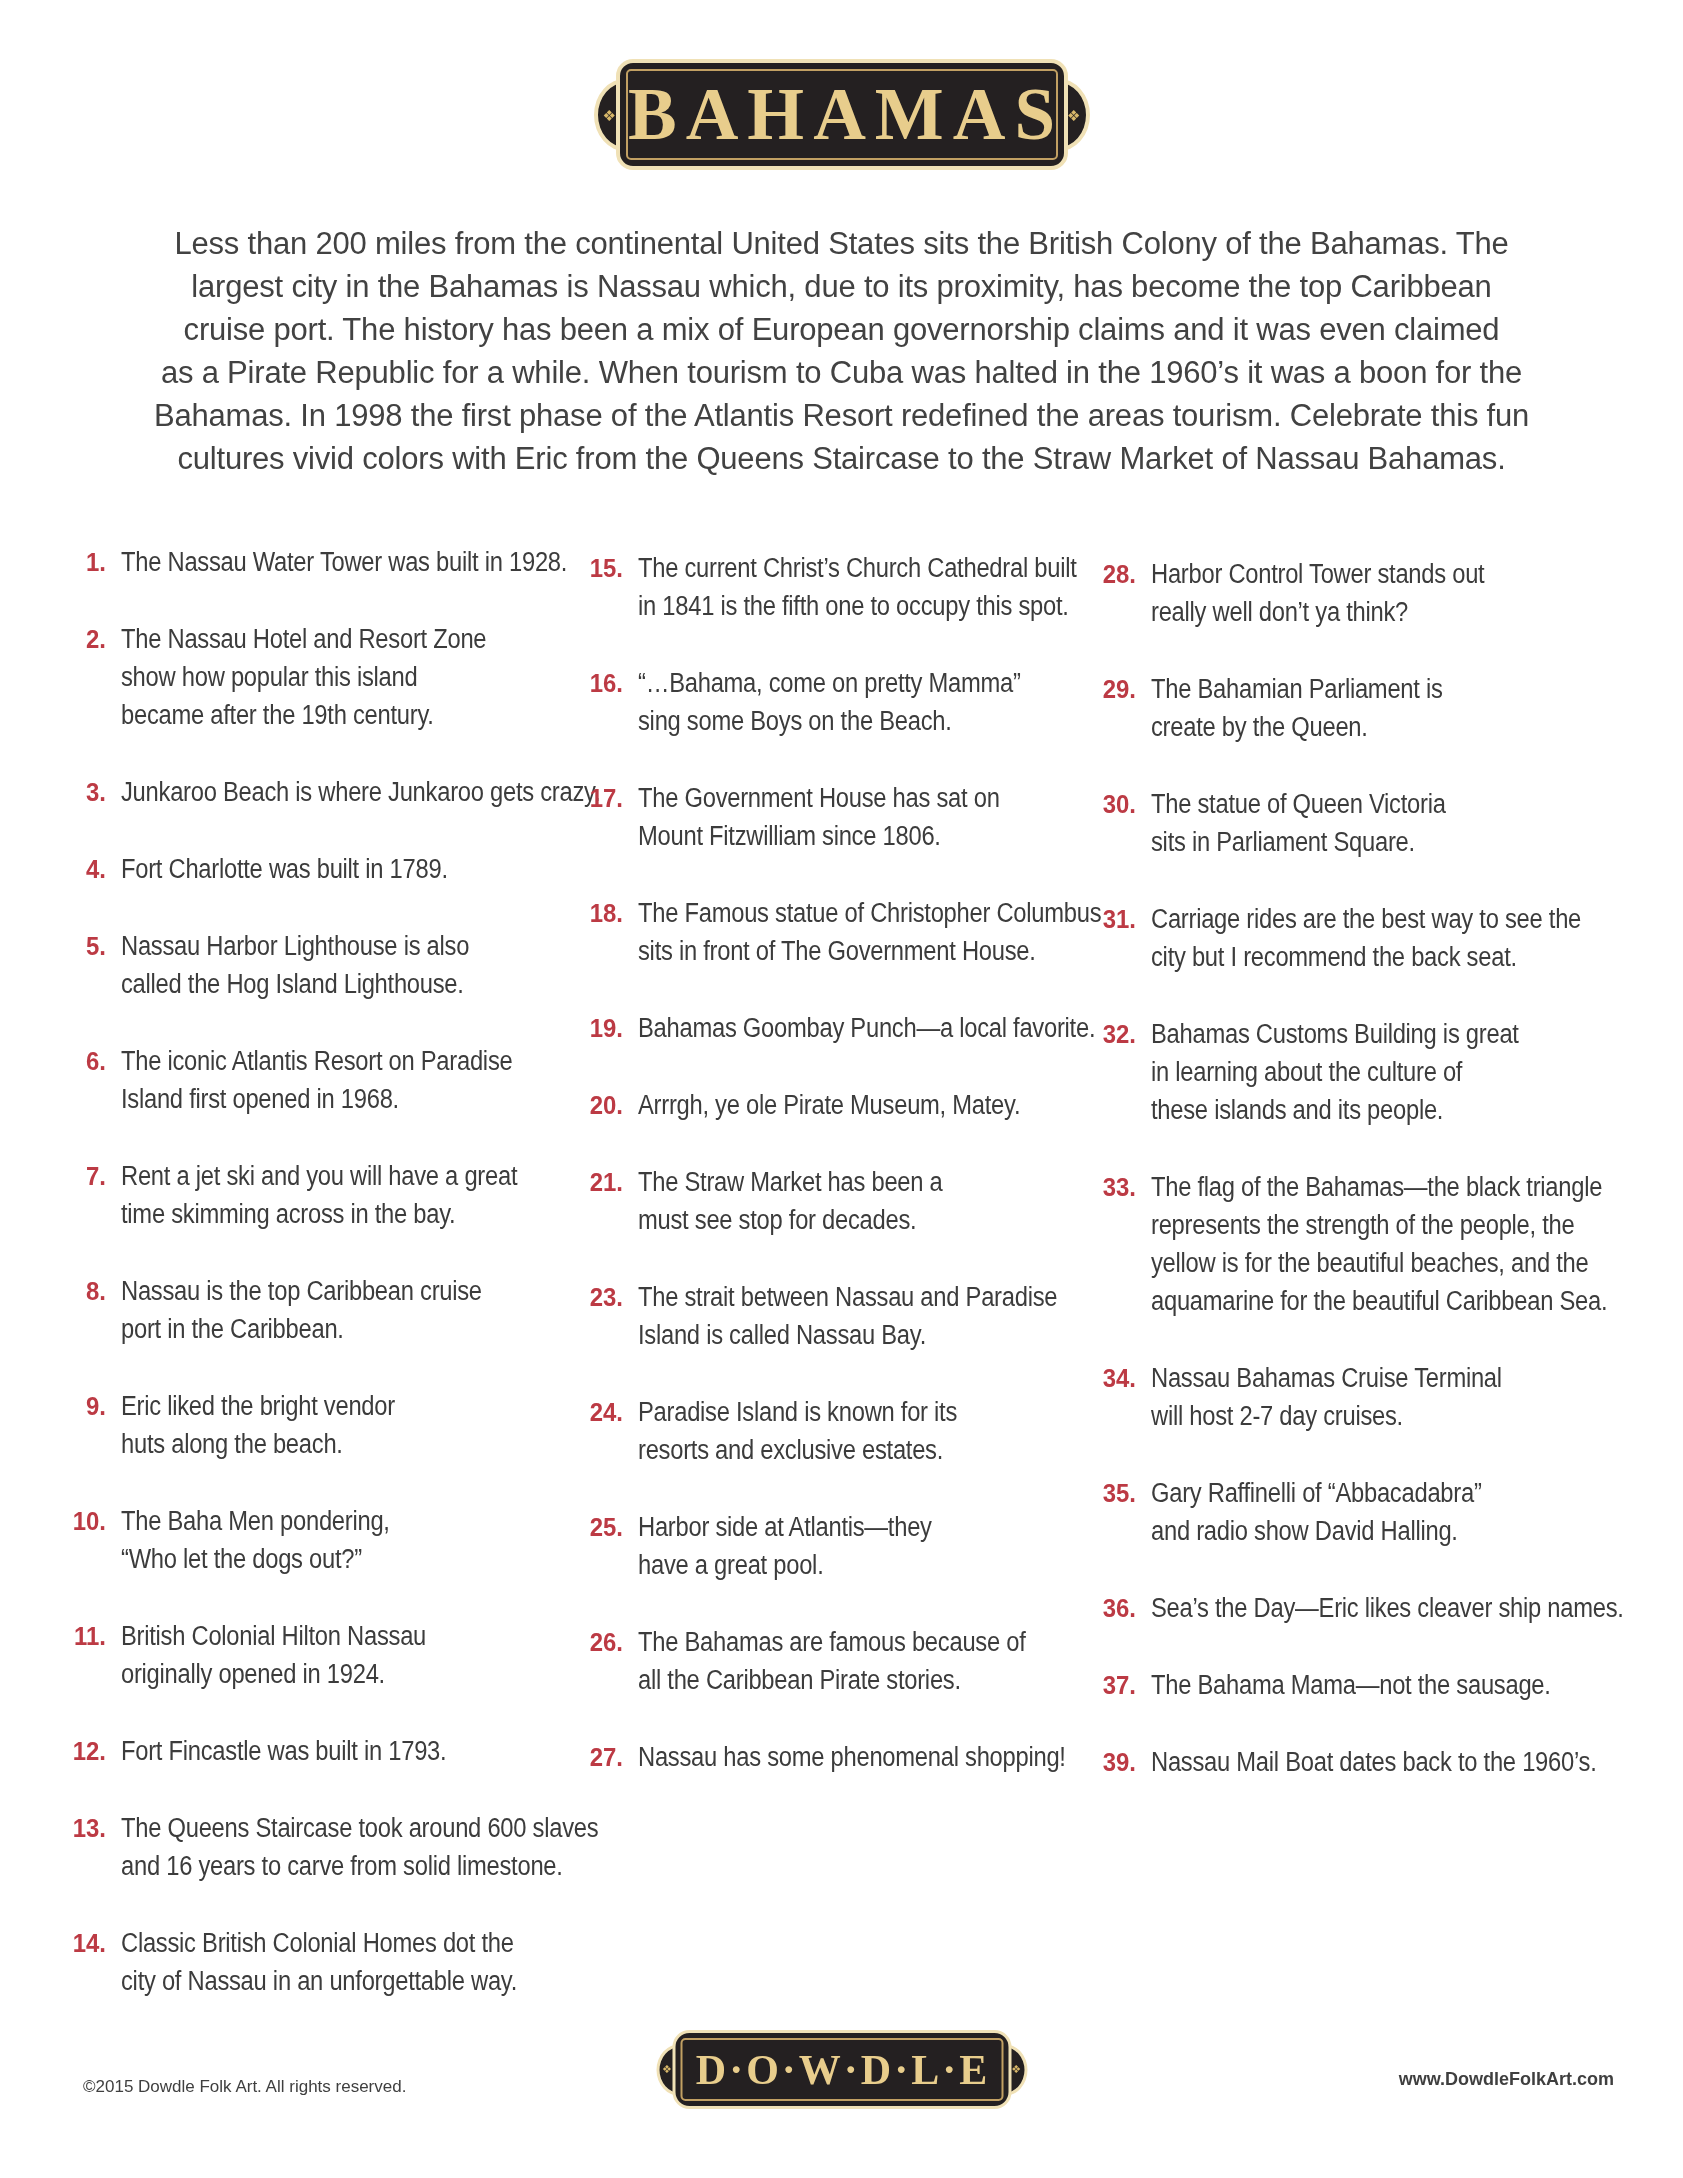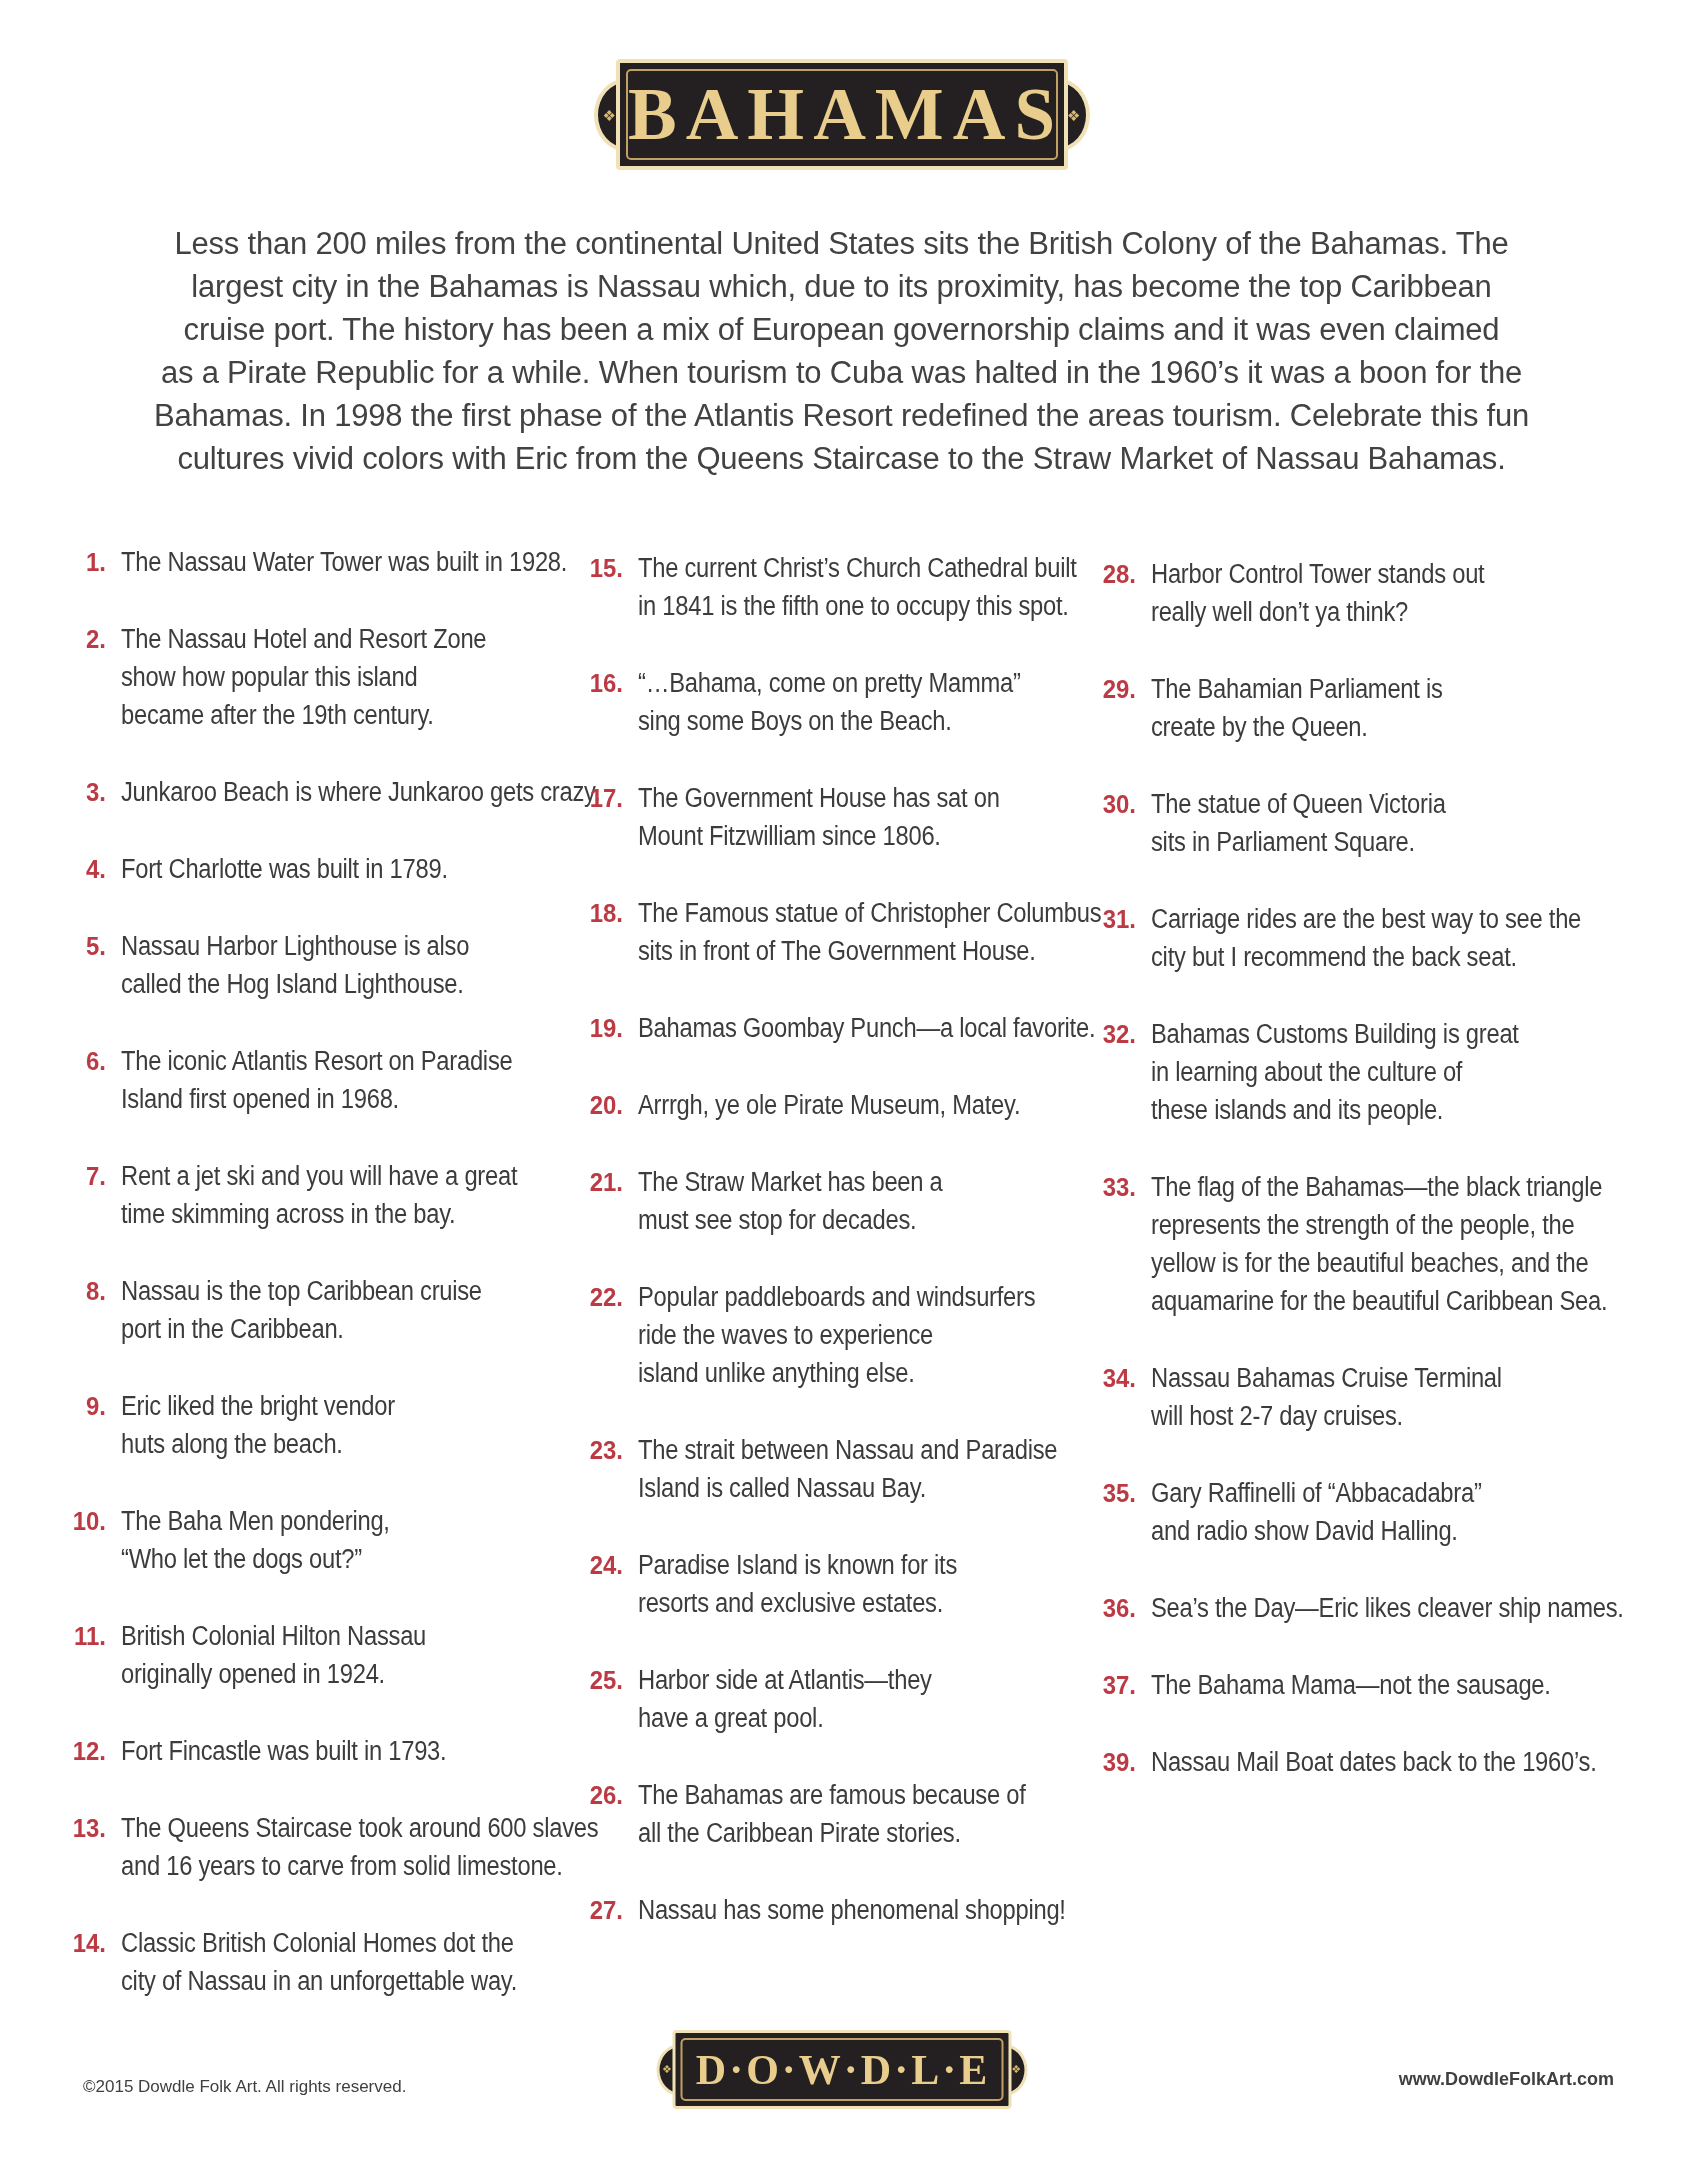--- a/index.html
+++ b/index.html
@@ -5,21 +5,21 @@
 <style>
   html,body{margin:0;padding:0;}
   body{
     width:1683px;height:2178px;position:relative;background:#ffffff;
     font-family:"Liberation Sans",sans-serif;color:#3e3e3e;overflow:hidden;
   }
 
   
   .plaque-wrap{position:absolute;left:50%;transform:translateX(-50%);}
   .plaque{
-    position:relative;background:#242021;border:4px solid #f0e1b6;border-radius:4px;
+    position:relative;background:#242021;border:4px solid #f0e1b6;border-radius:17px;
     display:flex;align-items:center;justify-content:center;z-index:2;
   }
   .plaque::after{
     content:"";position:absolute;inset:6px;border:2px solid #c2a063;border-radius:5px;
     pointer-events:none;
   }
   .tab{
     position:absolute;top:50%;transform:translateY(-50%);
     background:#242021;border:4px solid #f0e1b6;border-radius:50%;z-index:1;
     display:flex;align-items:center;
@@ -197,26 +197,20 @@
       <div class="item">
         <span class="num">20.</span>
         <div class="txt">Arrrgh, ye ole Pirate Museum, Matey.</div>
       </div>
       <div class="item">
         <span class="num">21.</span>
         <div class="txt">The Straw Market has been a
 must see stop for decades.</div>
       </div>
       <div class="item">
-        <span class="num">22.</span>
-        <div class="txt">Popular paddleboards and windsurfers
-ride the waves to experience
-island unlike anything else.</div>
-      </div>
-      <div class="item">
         <span class="num">23.</span>
         <div class="txt">The strait between Nassau and Paradise
 Island is called Nassau Bay.</div>
       </div>
       <div class="item">
         <span class="num">24.</span>
         <div class="txt">Paradise Island is known for its
 resorts and exclusive estates.</div>
       </div>
       <div class="item">

